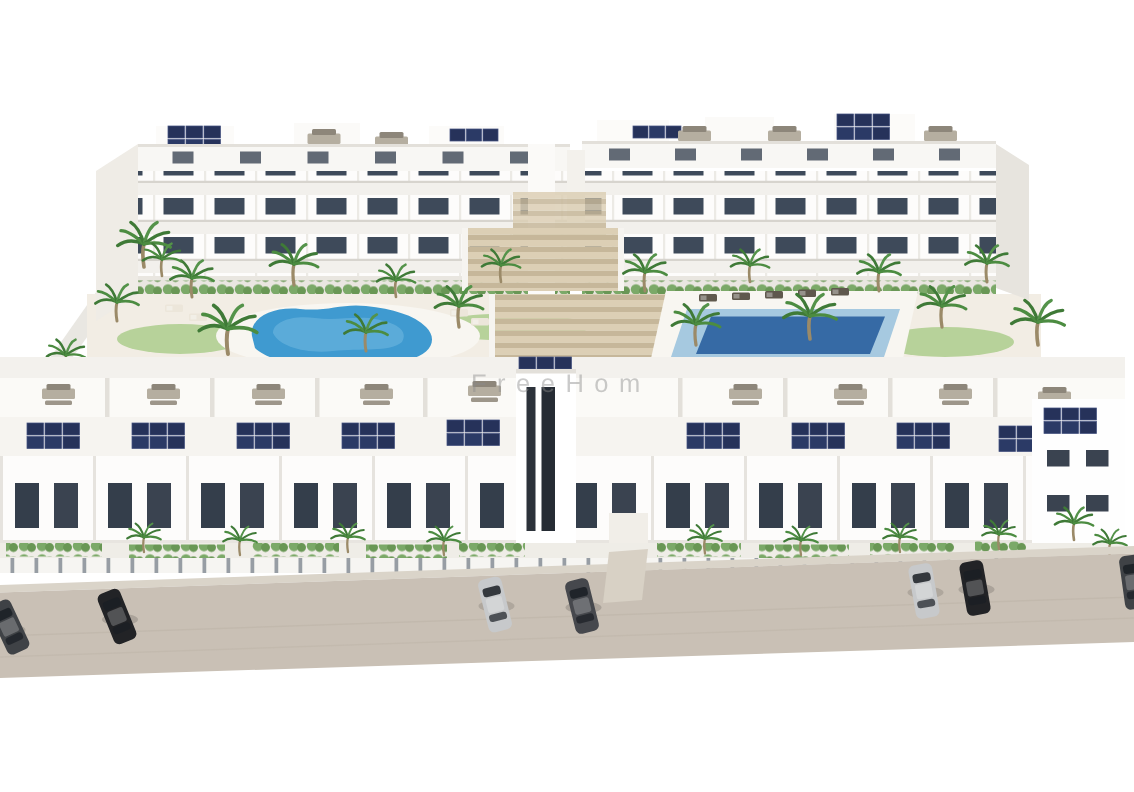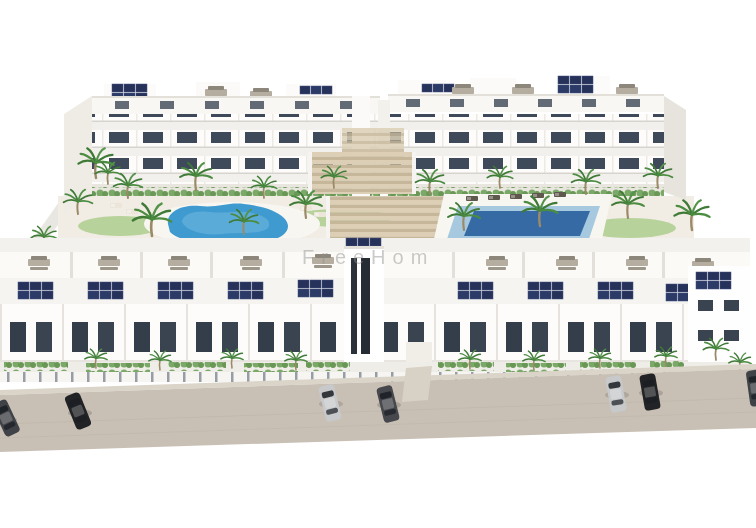--- a/index.html
+++ b/index.html
@@ -1,19 +1,19 @@
 <!DOCTYPE html>
 <html><head>
 <meta charset="utf-8">
 <style>
   html,body{margin:0;padding:0;background:#ffffff;}
   .canvas{position:relative;width:756px;height:528px;overflow:hidden;background:#fff;
           font-family:"Liberation Sans", sans-serif;}
-  .watermark{position:absolute;left:302px;top:246px;width:150px;height:22px;
-             font-size:20px;letter-spacing:7px;color:#8c8c8c;opacity:.45;
+  .watermark{position:absolute;left:314px;top:246px;width:150px;height:22px;
+             font-size:17px;letter-spacing:7px;color:#8c8c8c;opacity:.45;
              font-family:"Liberation Sans", sans-serif;pointer-events:none;}
   svg{display:block;}
 </style>
 </head>
 <body>
 
 <div class="canvas">
 <svg width="756" height="528" viewBox="0 0 756 528">
   <defs>
     <pattern id="winA" width="34" height="26" patternUnits="userSpaceOnUse">

